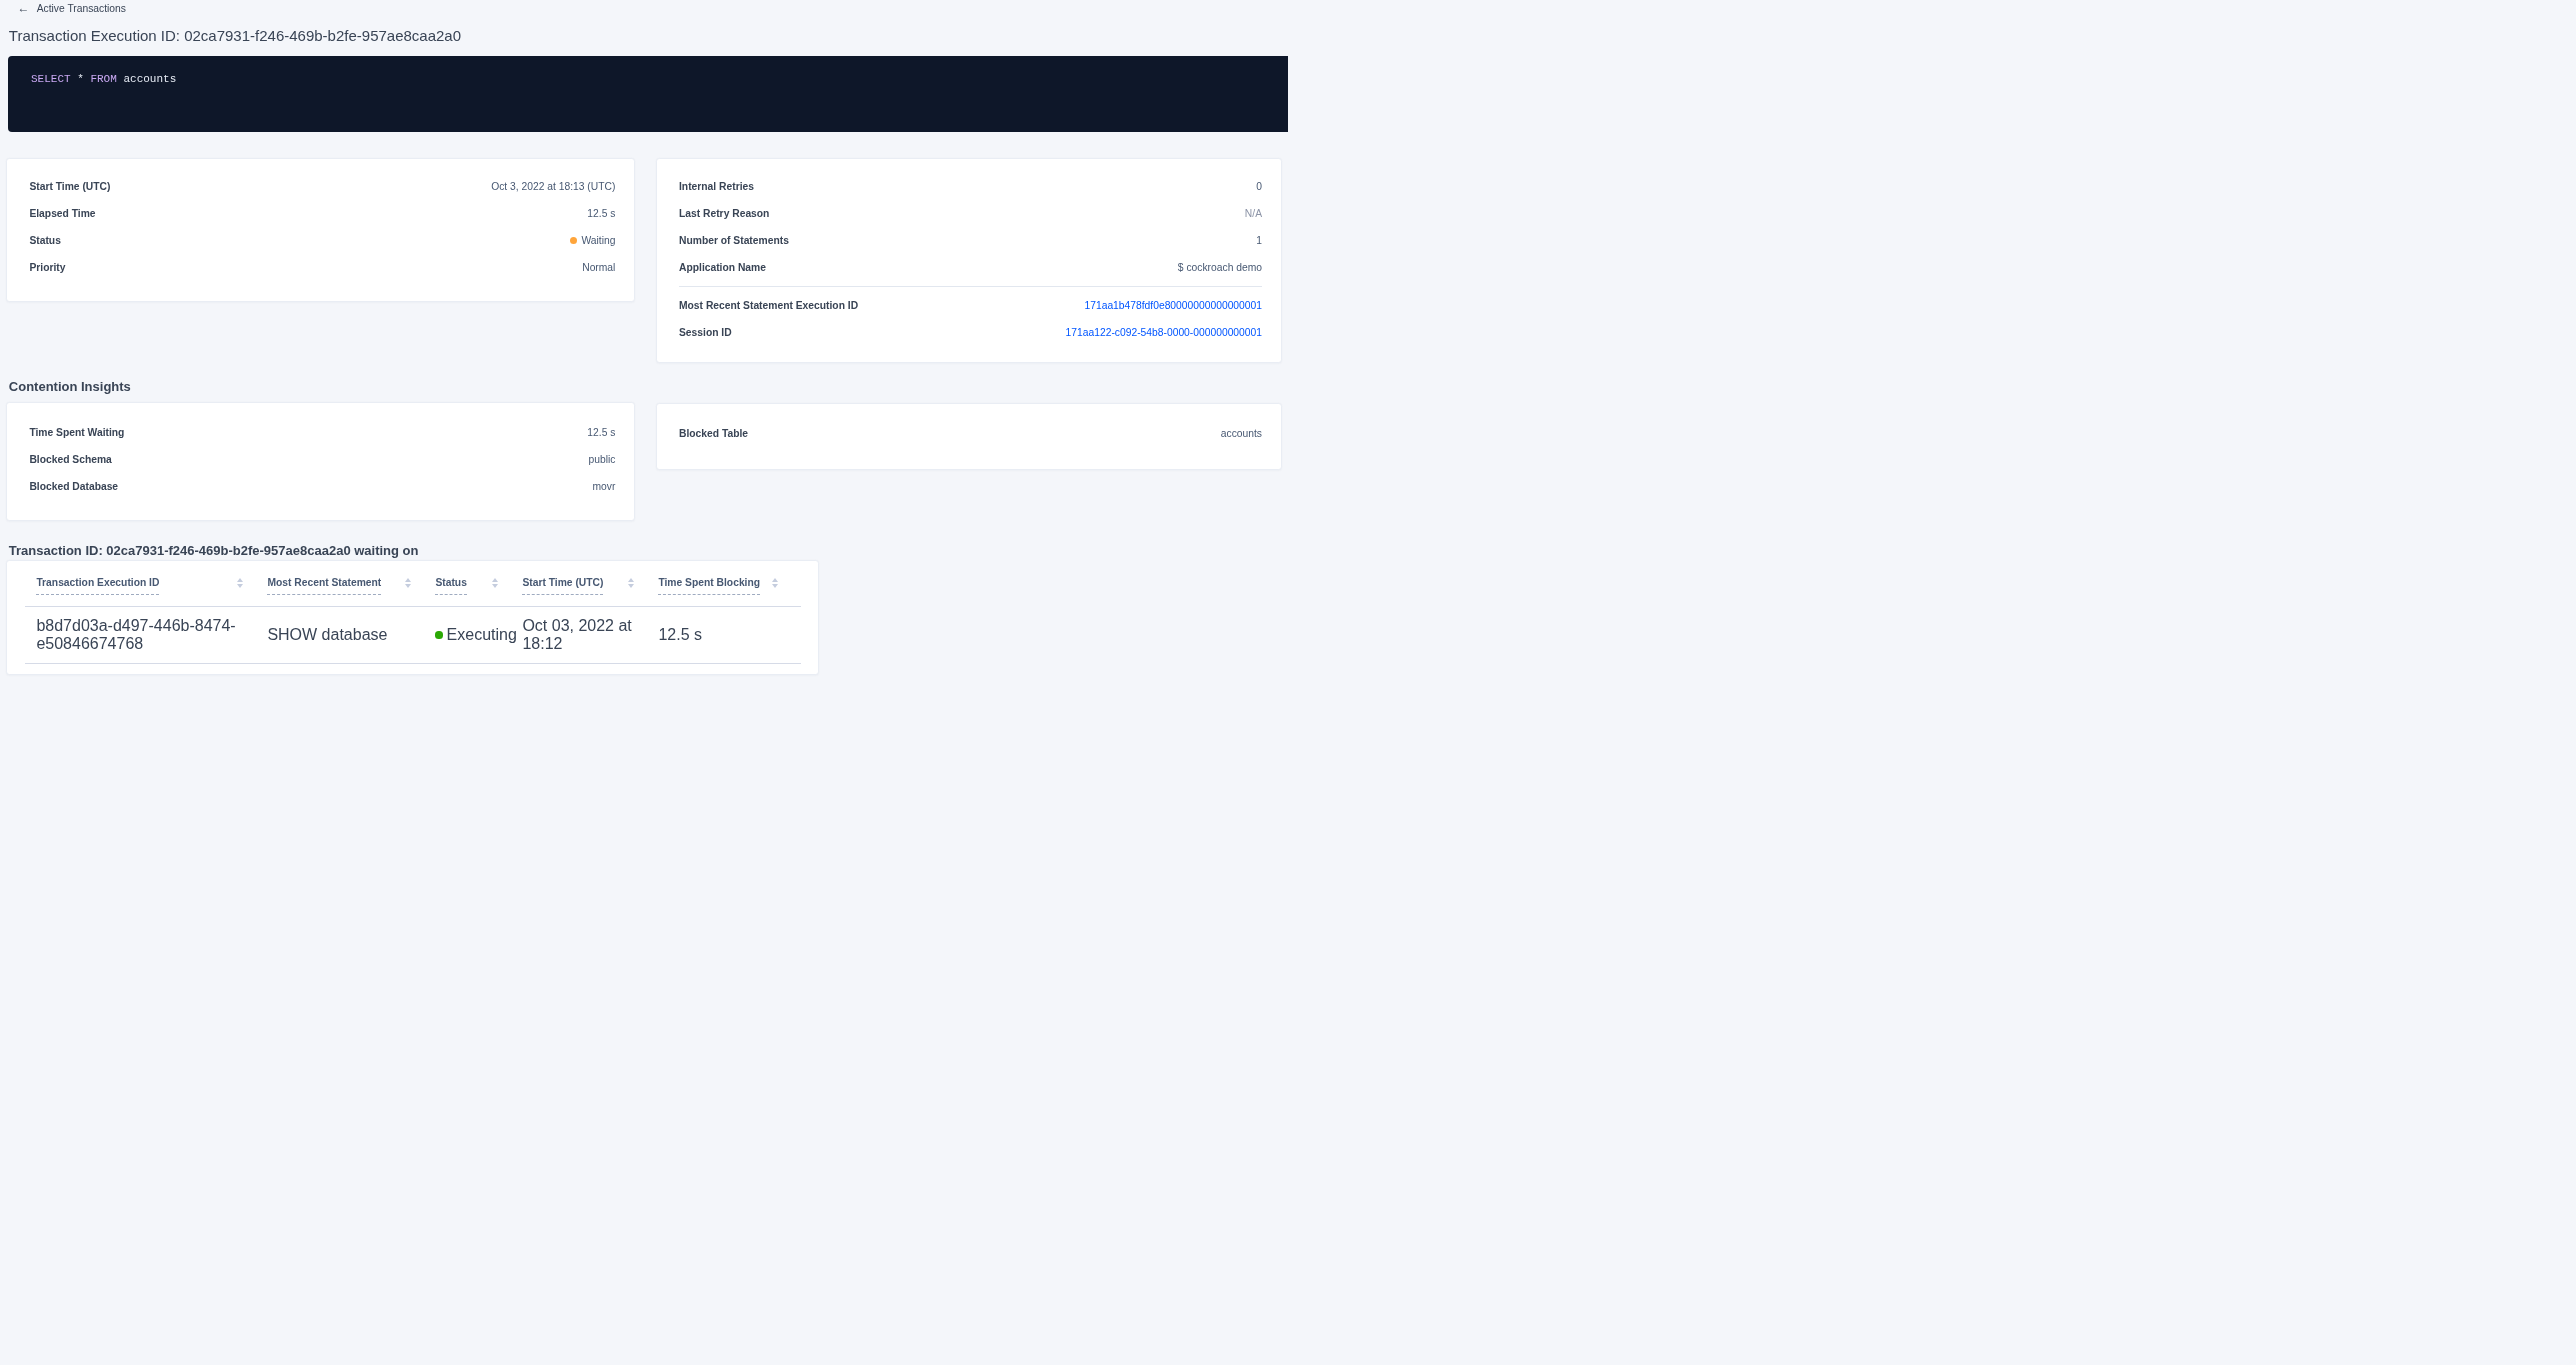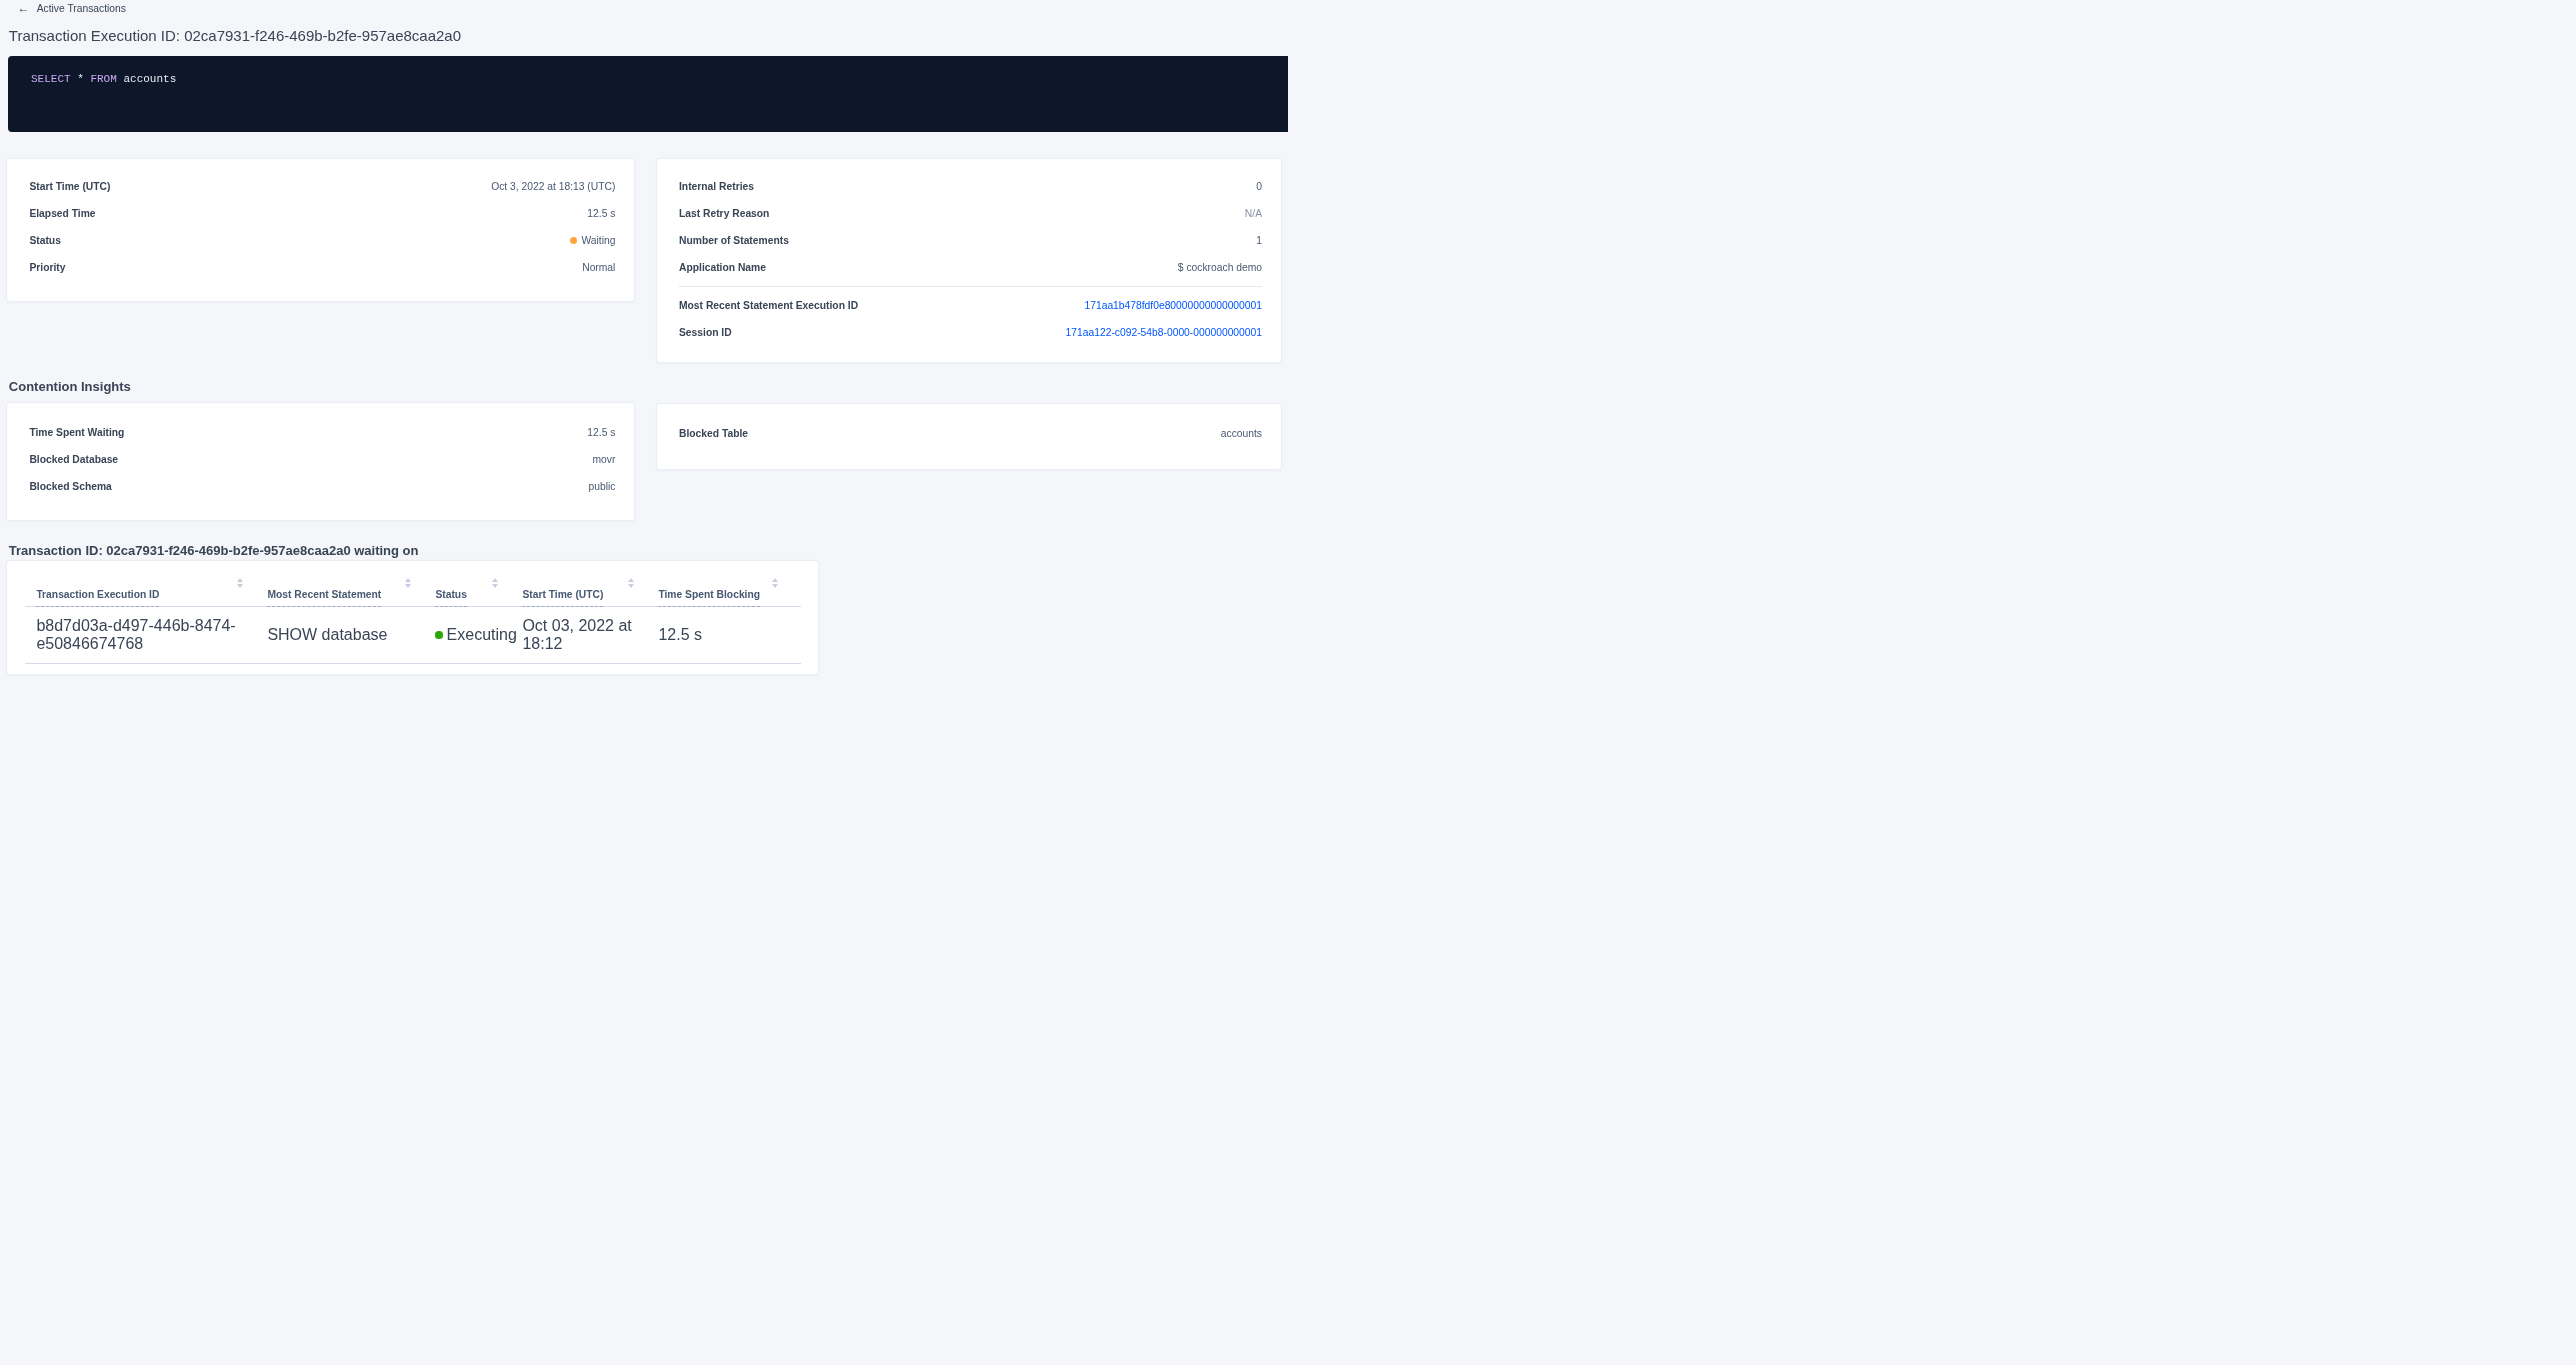--- a/index.html
+++ b/index.html
@@ -46,21 +46,21 @@
 
   .section-heading{position:absolute;left:8.8px;font-size:13px;font-weight:700;color:var(--c-heading);}
   .h-contention{top:379px;}
   .h-waiting{top:543px;}
 
   .table-card{left:6.4px;top:560px;width:813px;height:115px;padding:0;}
   .thead,.trow{display:flex;padding-left:29px;padding-right:16px;}
   .thead{height:45px;padding-top:16px;}
   .trow{height:56px;align-items:center;}
   .th{position:relative;font-size:10.3px;font-weight:700;color:var(--c-value);}
-  .th-label{display:inline-block;border-bottom:1.2px dashed var(--c-th-underline);padding-bottom:5.6px;cursor:pointer;margin-top:12px;}
+  .th-label{display:inline-block;border-bottom:1.2px dashed var(--c-th-underline);padding-bottom:5.6px;cursor:pointer;}
   .td{font-size:16px;color:var(--c-heading);display:flex;align-items:center;gap:4px;}
   .c1{width:231px;} .c2{width:168px;} .c3{width:87px;} .c4{width:136px;} .c5{flex:1;}
   .tdivider{border:none;border-top:0.8px solid var(--c-table-divider);margin:0 17.5px;}
   .sort{position:absolute;right:24px;top:0.8px;display:inline-flex;flex-direction:column;gap:2.4px;cursor:pointer;}
   .tri-up,.tri-down{display:block;width:0;height:0;border-left:3.2px solid transparent;border-right:3.2px solid transparent;}
   .tri-up{border-bottom:4px solid var(--c-sort-icon);}
   .tri-down{border-top:4px solid var(--c-sort-icon);}
 </style>
 </head>
 <body>
@@ -129,26 +129,26 @@
   </section>
 
   <h2 class="section-heading h-contention">Contention Insights</h2>
 
   <section class="card card-c">
     <div class="row">
       <span class="lbl">Time Spent Waiting</span>
       <span class="val">12.5 s</span>
     </div>
     <div class="row">
+      <span class="lbl">Blocked Schema</span>
+      <span class="val">public</span>
+    </div>
+    <div class="row">
       <span class="lbl">Blocked Database</span>
       <span class="val">movr</span>
-    </div>
-    <div class="row">
-      <span class="lbl">Blocked Schema</span>
-      <span class="val">public</span>
     </div>
   </section>
 
   <section class="card card-d">
     <div class="row">
       <span class="lbl">Blocked Table</span>
       <span class="val">accounts</span>
     </div>
   </section>
 

